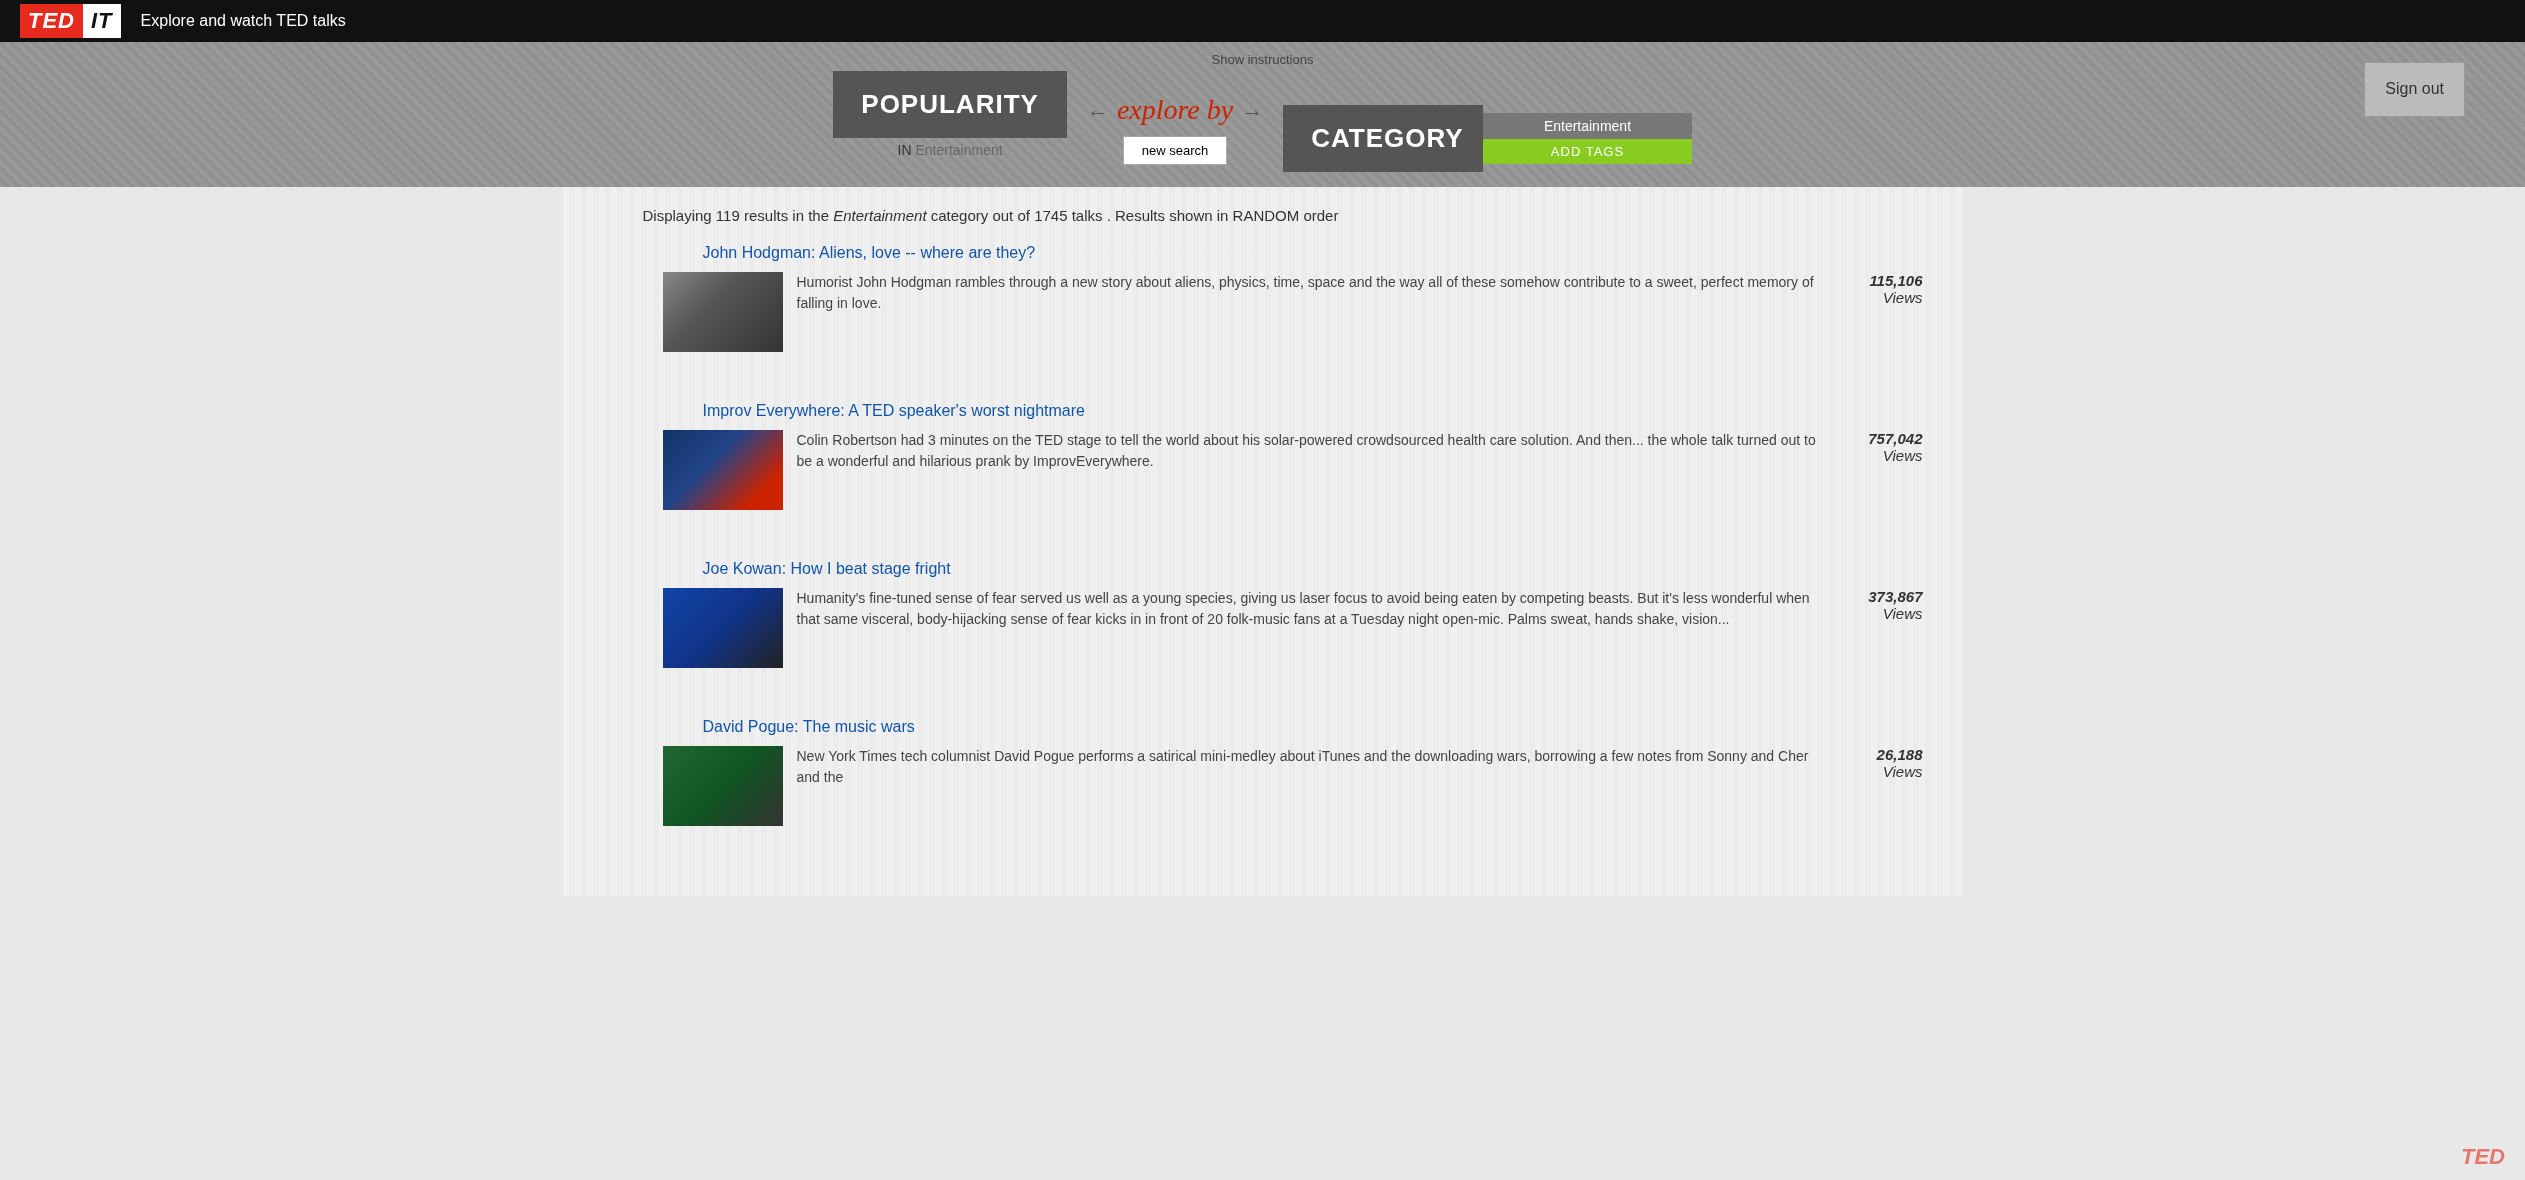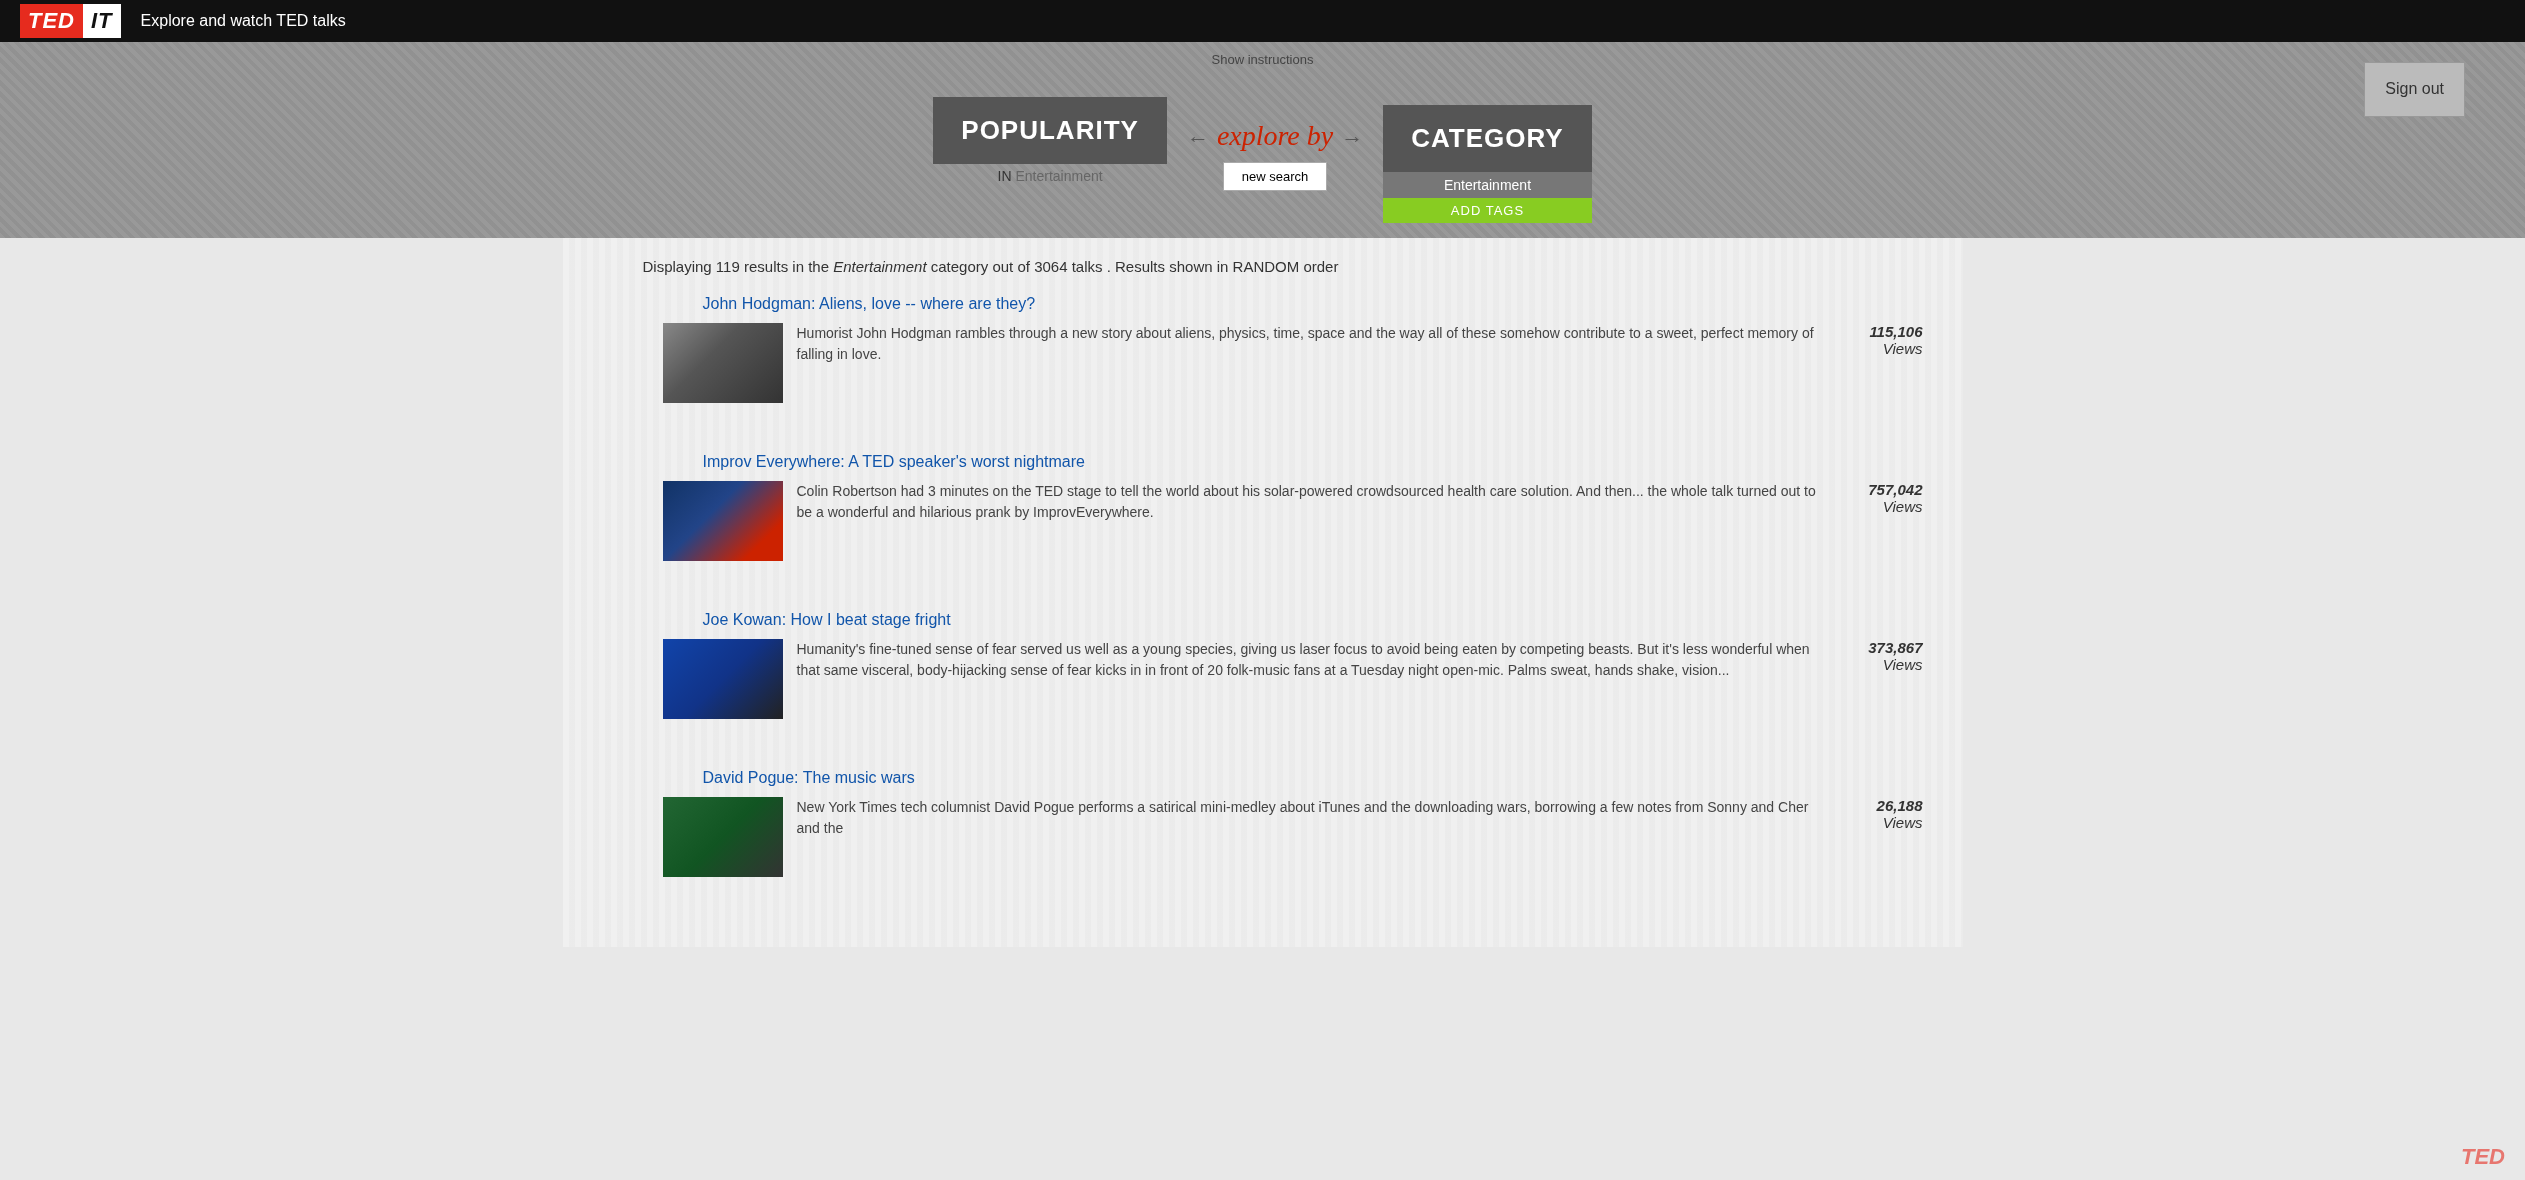--- a/index.html
+++ b/index.html
@@ -272,21 +272,21 @@
       opacity: 0.6;
     }
 
     .popularity-wrapper {
       display: flex;
       flex-direction: column;
       align-items: center;
     }
     .category-wrapper {
       display: flex;
-      flex-direction: column;
+      flex-direction: row;
       align-items: center;
       margin-top: 48px;
     }
     .cat-sub-wrap {
       min-width: 200px;
       width: 100%;
     }
   </style>
 </head>
 <body>
@@ -325,21 +325,21 @@
       <div id="category-entertainment">Entertainment</div>
       <button id="add-tags-btn">ADD TAGS</button>
     </div>
   </div>
 
   <button id="sign-out-btn">Sign out</button>
 </div>
 
 <div id="main-content">
   <p id="results-summary">
-    <span>Displaying 119 results in the </span><em>Entertainment</em><span> category out of 3064 talks . Results shown in RANDOM order</span>
+    <span>Displaying 119 results in the </span><em>Entertainment</em><span> category out of 1745 talks . Results shown in RANDOM order</span>
   </p>
 
   <div id="talks-container">
       <div class="talk-item">
     <a class="talk-title" href="#">John Hodgman: Aliens, love -- where are they?</a>
     <div class="talk-body">
       <div class="talk-thumbnail">
         <div class="thumb-placeholder thumb-1"></div>
       </div>
       <p class="talk-description">Humorist John Hodgman rambles through a new story about aliens, physics, time, space and the way all of these somehow contribute to a sweet, perfect memory of falling in love.</p>

